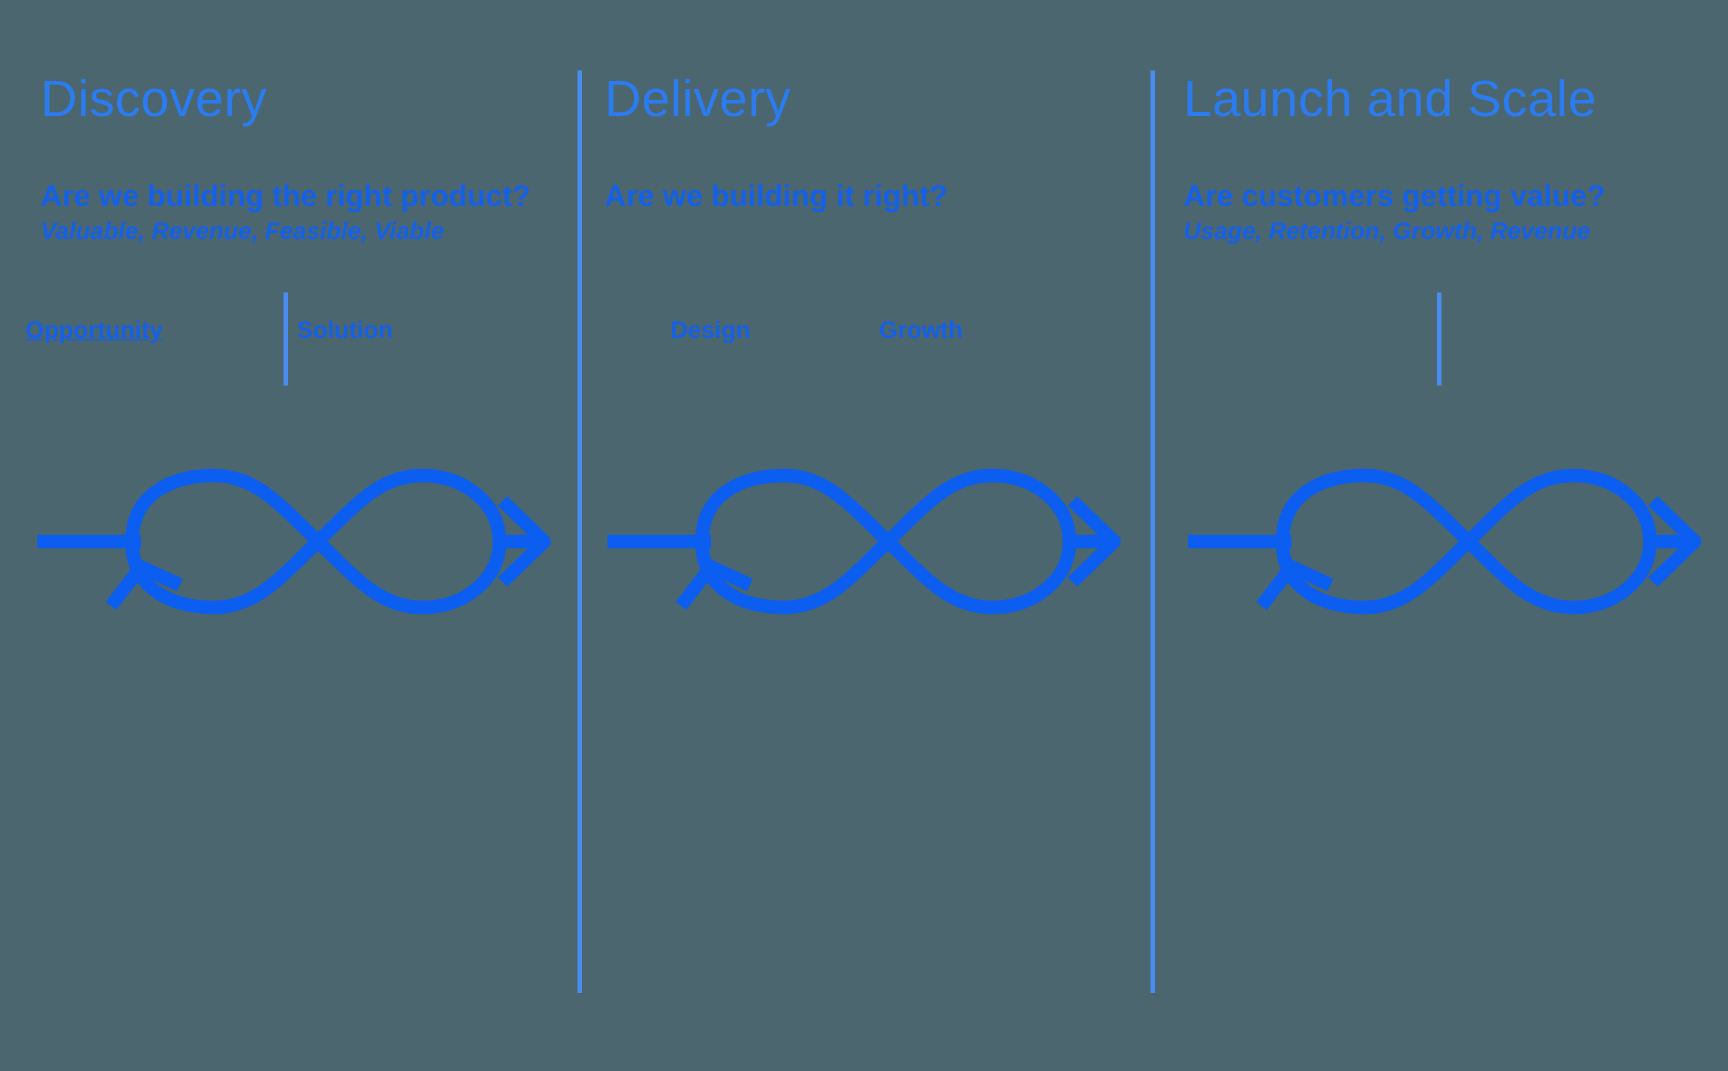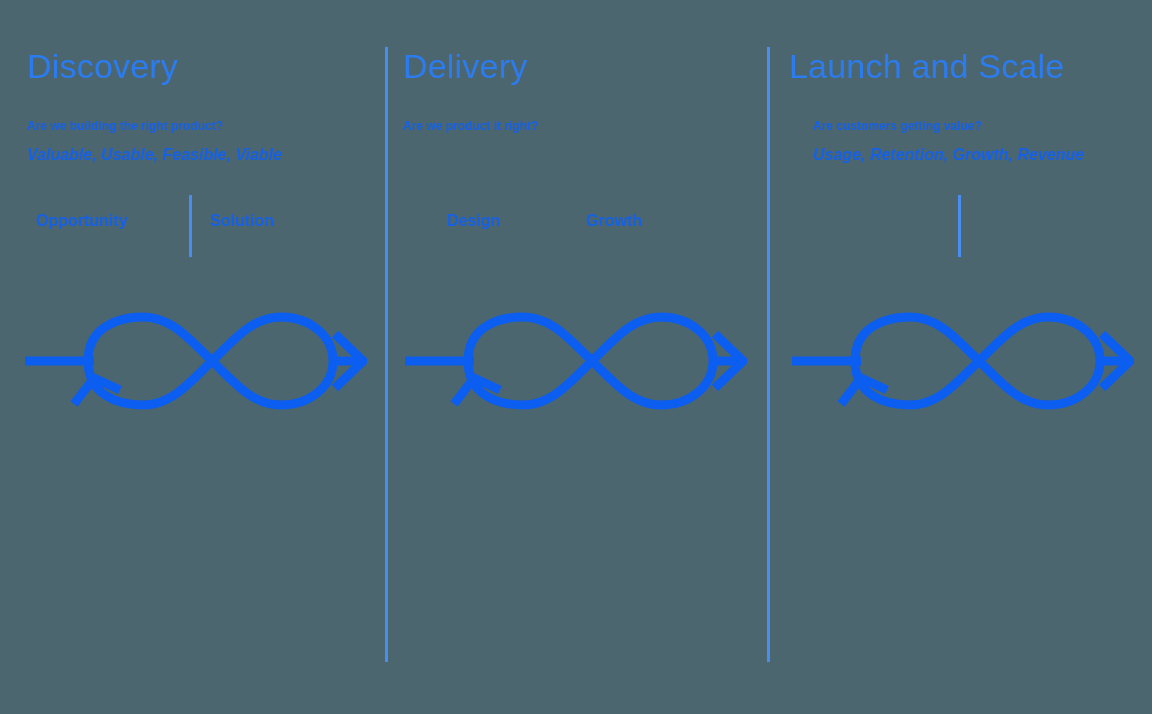--- a/index.html
+++ b/index.html
@@ -66,50 +66,50 @@
     white-space: nowrap;
     line-height: 1.1;
   }
   .column.c1 .col-title { left: 27px; }
   .column.c2 .col-title { left: 15px; }
   .column.c3 .col-title { left: 19px; }
 
   .col-question {
     position: absolute;
     top: 120px;
-    font-size: 12px;
+    font-size: 20px;
     font-weight: bold;
     color: #1461e8;
     white-space: nowrap;
     line-height: 1.15;
   }
   .col-subtitle {
     position: absolute;
     top: 146px;
     font-size: 16px;
     font-weight: bold;
     font-style: italic;
     color: #1461e8;
     white-space: nowrap;
     line-height: 1.15;
   }
   .column.c1 .col-question, .column.c1 .col-subtitle { left: 27px; }
   .column.c2 .col-question, .column.c2 .col-subtitle { left: 15px; }
-  .column.c3 .col-question, .column.c3 .col-subtitle { left: 19px; margin-left: 24px; }
+  .column.c3 .col-question, .column.c3 .col-subtitle { left: 19px; }
 
   .phase-label {
     position: absolute;
     top: 212px;
     font-size: 16px;
     font-weight: bold;
     color: #1461e8;
     white-space: nowrap;
   }
-  .column.c1 .phase-label.p-a { left: 36px; }
-  .column.c1 .phase-label.p-b { left: 210px; }
+  .column.c1 .phase-label.p-a { left: 17px; text-decoration: underline; }
+  .column.c1 .phase-label.p-b { left: 198px; }
   .column.c2 .phase-label.p-a { left: 15px; margin-left: 44px; }
   .column.c2 .phase-label.p-b { left: 198px; }
 
   
   .infinity-graphic {
     position: absolute;
     top: 312px;
     height: 100px;
   }
   .column.c1 .infinity-graphic { left: 22px;  width: 345px; }
@@ -125,21 +125,21 @@
 
   <div class="col-divider d1"></div>
   <div class="col-divider d2"></div>
 
   <div class="column c1">
 
     <div class="col-title">Discovery</div>
 
     <div class="col-question">Are we building the right product?</div>
 
-    <div class="col-subtitle">Valuable, Usable, Feasible, Viable</div>
+    <div class="col-subtitle">Valuable, Revenue, Feasible, Viable</div>
 
     <div class="phase-label p-a">Opportunity</div>
 
     <div class="phase-label p-b">Solution</div>
 
     <div class="infinity-graphic">
       <svg viewBox="0 0 345 100" xmlns="http://www.w3.org/2000/svg" aria-hidden="true">
         <g fill="none" stroke="#0b5ef0" stroke-width="9" stroke-linecap="butt">
 
           <path d="M 3 49 L 72 49"></path>
@@ -163,21 +163,21 @@
       </svg>
     </div>
 
     <div class="sub-divider s1"></div>
   </div>
 
   <div class="column c2">
 
     <div class="col-title">Delivery</div>
 
-    <div class="col-question">Are we product it right?</div>
+    <div class="col-question">Are we building it right?</div>
 
 
     <div class="phase-label p-a">Design</div>
 
     <div class="phase-label p-b">Growth</div>
 
     <div class="infinity-graphic">
       <svg viewBox="0 0 345 100" xmlns="http://www.w3.org/2000/svg" aria-hidden="true">
         <g fill="none" stroke="#0b5ef0" stroke-width="9" stroke-linecap="butt">
           <path d="M 3 49 L 72 49"></path>

